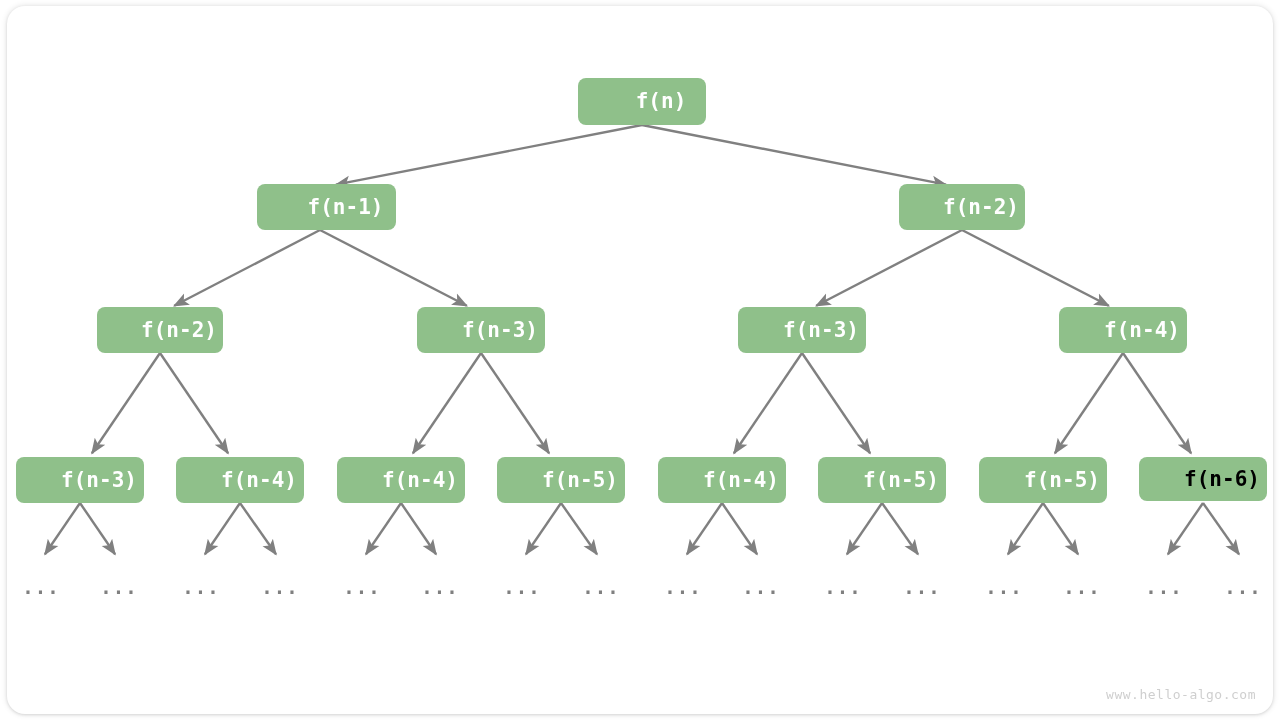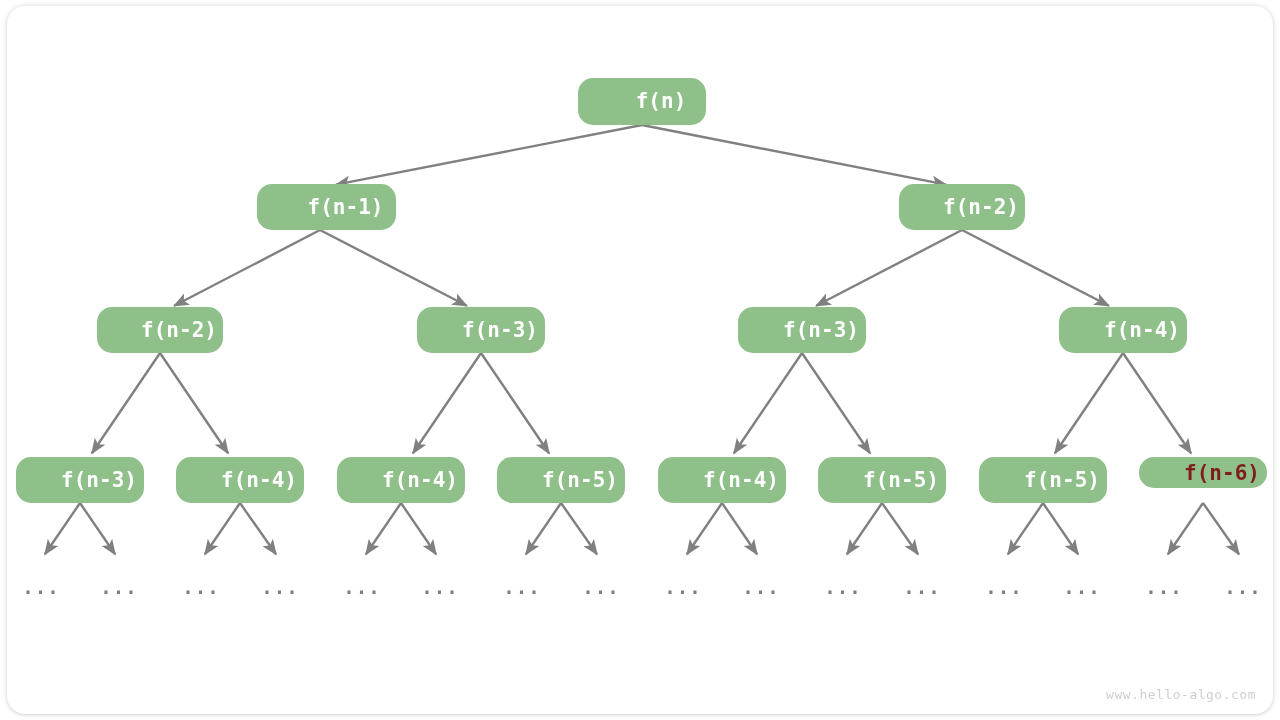--- a/index.html
+++ b/index.html
@@ -36,21 +36,21 @@
     left: 0;
     top: 0;
     width: 1280px;
     height: 720px;
     pointer-events: none;
   }
   .node {
     position: absolute;
     box-sizing: border-box;
     background: #8FC08A;
-    border-radius: 15px;
+    border-radius: 8px;
     color: #ffffff;
     display: flex;
     align-items: center;
     justify-content: center;
     font-family: "DejaVu Sans Mono", monospace;
     font-size: 21px;
     font-weight: 700;
     letter-spacing: 0px;
     white-space: nowrap;
     padding-left: 38px;
@@ -130,21 +130,21 @@
         <div class="node" style="left: 417px; top: 307px; width: 128px; height: 46px; background: rgb(143, 192, 138); color: rgb(255, 255, 255);">f(n-3)</div>
         <div class="node" style="left: 738px; top: 307px; width: 128px; height: 46px; background: rgb(143, 192, 138); color: rgb(255, 255, 255);">f(n-3)</div>
         <div class="node" style="left: 1059px; top: 307px; width: 128px; height: 46px; background: rgb(143, 192, 138); color: rgb(255, 255, 255);">f(n-4)</div>
         <div class="node" style="left: 16px; top: 457px; width: 128px; height: 46px; background: rgb(143, 192, 138); color: rgb(255, 255, 255);">f(n-3)</div>
         <div class="node" style="left: 176px; top: 457px; width: 128px; height: 46px; background: rgb(143, 192, 138); color: rgb(255, 255, 255);">f(n-4)</div>
         <div class="node" style="left: 337px; top: 457px; width: 128px; height: 46px; background: rgb(143, 192, 138); color: rgb(255, 255, 255);">f(n-4)</div>
         <div class="node" style="left: 497px; top: 457px; width: 128px; height: 46px; background: rgb(143, 192, 138); color: rgb(255, 255, 255);">f(n-5)</div>
         <div class="node" style="left: 658px; top: 457px; width: 128px; height: 46px; background: rgb(143, 192, 138); color: rgb(255, 255, 255);">f(n-4)</div>
         <div class="node" style="left: 818px; top: 457px; width: 128px; height: 46px; background: rgb(143, 192, 138); color: rgb(255, 255, 255);">f(n-5)</div>
         <div class="node" style="left: 979px; top: 457px; width: 128px; height: 46px; background: rgb(143, 192, 138); color: rgb(255, 255, 255);">f(n-5)</div>
-        <div class="node" style="left: 1139px; top: 457px; width: 128px; height: 31px; background: rgb(143, 192, 138); color: #7f1d1d;">f(n-6)</div>
+        <div class="node" style="left: 1139px; top: 457px; width: 128px; height: 44px; background: rgb(143, 192, 138); color: #000000;">f(n-6)</div>
       </div>
     <div id="ellipsis-layer">
         <div class="ellipsis" style="left: 41px; top: 587px; color: rgb(128, 128, 128);">...</div>
         <div class="ellipsis" style="left: 119px; top: 587px; color: rgb(128, 128, 128);">...</div>
         <div class="ellipsis" style="left: 201px; top: 587px; color: rgb(128, 128, 128);">...</div>
         <div class="ellipsis" style="left: 280px; top: 587px; color: rgb(128, 128, 128);">...</div>
         <div class="ellipsis" style="left: 362px; top: 587px; color: rgb(128, 128, 128);">...</div>
         <div class="ellipsis" style="left: 440px; top: 587px; color: rgb(128, 128, 128);">...</div>
         <div class="ellipsis" style="left: 522px; top: 587px; color: rgb(128, 128, 128);">...</div>
         <div class="ellipsis" style="left: 601px; top: 587px; color: rgb(128, 128, 128);">...</div>

